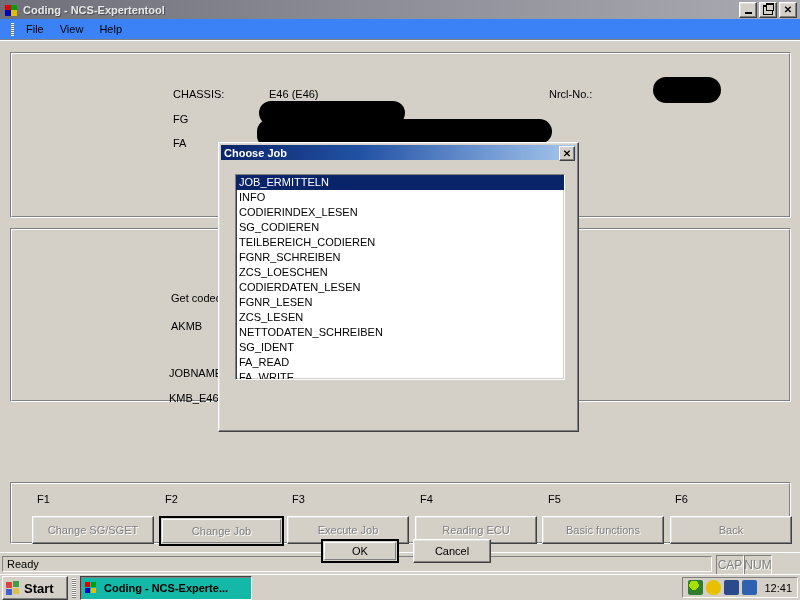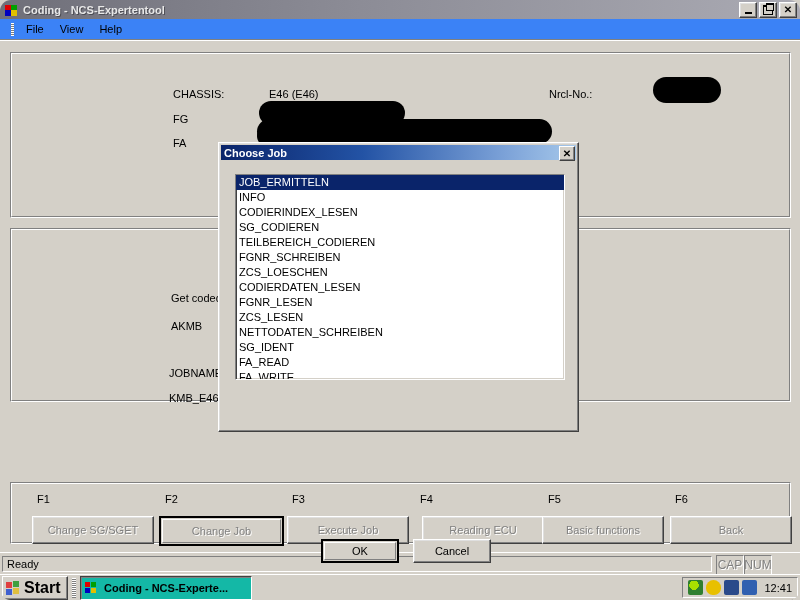--- a/index.html
+++ b/index.html
@@ -5,21 +5,21 @@
   html, body {
     margin: 0; padding: 0;
     width: 800px; height: 600px;
     overflow: hidden;
     background: #d4d0c8;
     font-family: "Liberation Sans", sans-serif;
     font-size: 11px;
     color: #000;
     -webkit-font-smoothing: none;
   }
-  #screen { position: relative; width: 800px; height: 600px; overflow: hidden; background:#d4d0c8;border-radius:11px; }
+  #screen { position: relative; width: 800px; height: 600px; overflow: hidden; background:#d4d0c8; }
 
   
   .titlebar {
     position: absolute; left: 0; top: 0; width: 800px; height: 19px;
     background: linear-gradient(to right, #6f6f79 0%, #8c8c96 45%, #aaaab3 100%);
     display: flex; align-items: center;
   }
   .titlebar-icon {
     width: 16px; height: 16px; margin-left: 3px; margin-right: 4px;
     position: relative; flex: none;
@@ -122,21 +122,21 @@
     border-top: 1px solid #ffffff;
     display: flex; align-items: center;
   }
   .start-btn {
     margin-left: 2px; height: 22px; min-width: 56px;
     background: #d4d0c8;
     border: 1px solid #ffffff; border-right-color:#404040; border-bottom-color:#404040;
     box-shadow: inset -1px -1px 0 #808080;
     display: flex; align-items: center; padding: 0 5px 0 3px; cursor: default;
   }
-  .start-label { font-weight: bold; font-size: 16px; margin-left: 3px; }
+  .start-label { font-weight: bold; font-size: 13px; margin-left: 3px; }
   .win-logo { width:15px; height:14px; position:relative; flex:none; }
   .win-logo i { position:absolute; width:6px; height:6px; display:block; }
   .task-sep { width:4px; height:20px; margin-left:4px;
     background: repeating-linear-gradient(to bottom,#ffffff 0 1px,#808080 1px 2px); }
   .task-item {
     margin-left: 4px; height: 22px; min-width: 160px;
     background: #14b8a6;
     border: 1px solid #404040; border-right-color:#ffffff; border-bottom-color:#ffffff;
     box-shadow: inset 1px 1px 0 #808080;
     display:flex; align-items:center; padding: 0 6px 0 4px; cursor: default;
@@ -273,21 +273,21 @@
         <span class="cap">Change SG/SGET</span>
       </div>
       <div class="fbtn defaulted" style="left:148px; top:33px; width:121px; position:absolute;">
         <div class="innerbtn">
             <span class="cap">Change Job</span>
           </div>
       </div>
       <div class="fbtn" style="left:276px; top:33px; width:120px;">
         <span class="cap">Execute Job</span>
       </div>
-      <div class="fbtn" style="left:404px; top:33px; width:120px;margin-left:7px;">
+      <div class="fbtn" style="left:404px; top:33px; width:120px;">
         <span class="cap">Reading ECU</span>
       </div>
       <div class="fbtn" style="left:531px; top:33px; width:120px;">
         <span class="cap">Basic functions</span>
       </div>
       <div class="fbtn" style="left:659px; top:33px; width:120px;">
         <span class="cap">Back</span>
       </div>
     </div>
   </div>

